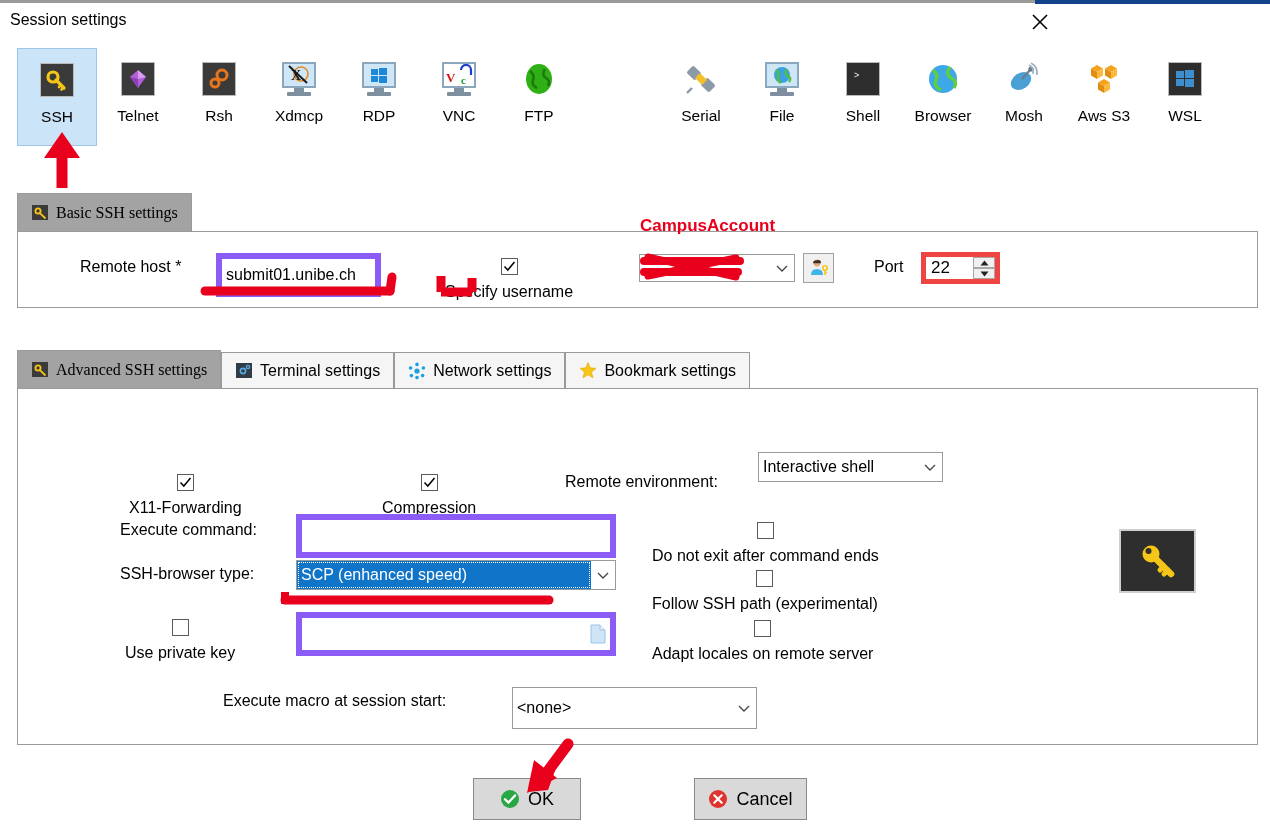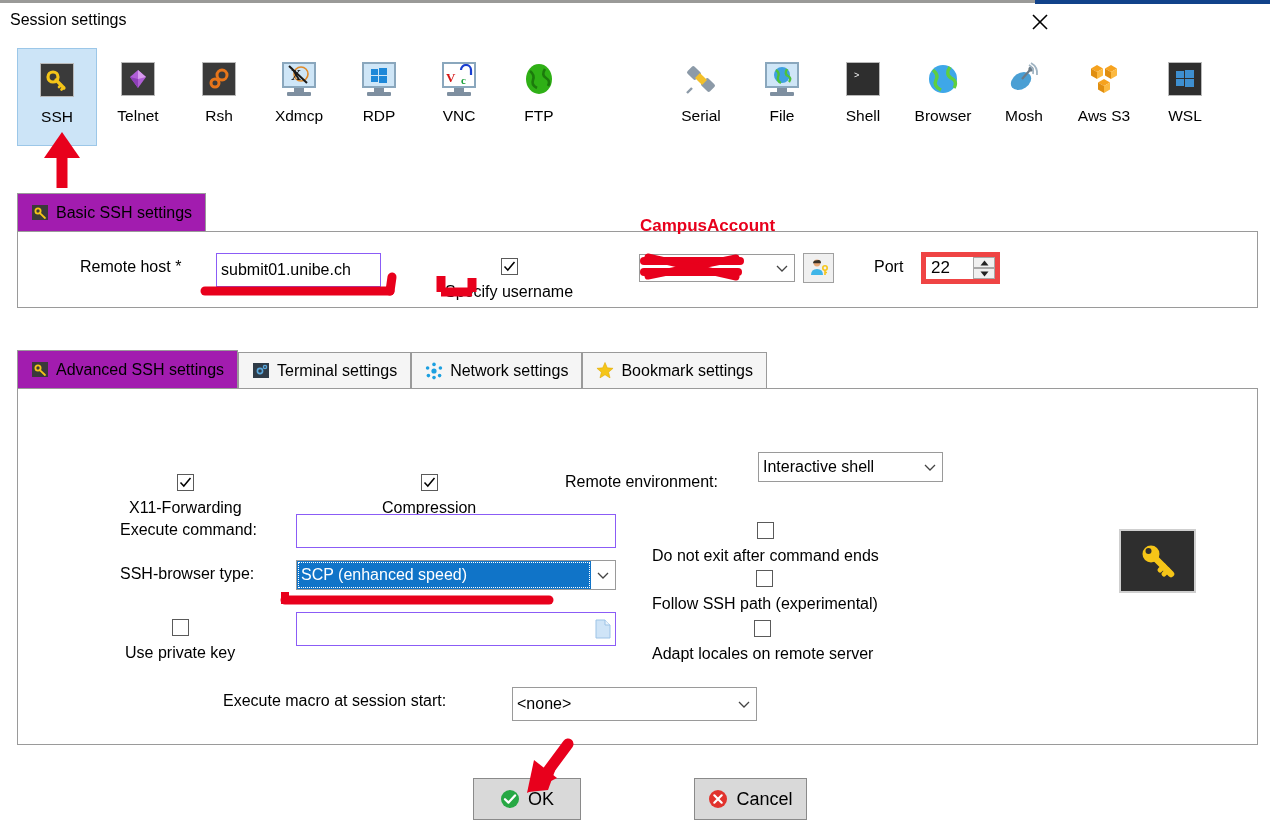--- a/index.html
+++ b/index.html
@@ -134,41 +134,42 @@
     padding: 0 13px;
     background: #f5f5f5;
     border: 1px solid #9a9a9a;
     border-bottom: none;
     font-size: 16px;
     color: #000;
     white-space: nowrap;
     cursor: default;
   }
   .tabitem.active {
-    background: #a21caf;
+    background: #a3a3a3;
     height: 38px;
     position: relative;
     z-index: 3;
+    font-family: Liberation Serif, serif;
   }
   .tabitem .tabicon {
     width: 18px; height: 18px;
     display: flex; align-items: center; justify-content: center;
     flex: 0 0 auto;
   }
 
   
   .lbl {
     position: absolute;
     font-size: 16px;
     color: #000;
     white-space: nowrap;
   }
   .txtbox {
     position: absolute;
-    border: 1px solid #8b5cf6;
+    border: 6px solid #8b5cf6;
     background: #ffffff;
     box-sizing: border-box;
     font-family: "Liberation Sans", sans-serif;
     font-size: 16px;
     color: #000;
     display: flex;
     align-items: center;
     padding: 16px 4px;
     white-space: nowrap;
     overflow: hidden;
@@ -685,21 +686,21 @@
     </svg>
   </span>
 </div>
 
 <div class="chk" style="left:652px; top:620px;">
   <span class="box"></span>
   <span>Adapt locales on remote server</span>
 </div>
 
 <div class="lbl" style="left:223px; top:692px;">Execute macro at session start:</div>
-<div class="combobox" style="left:512px; top:687px; width:245px; height:34px;">
+<div class="combobox" style="left:512px; top:687px; width:245px; height:42px;">
   <span class="cb-text">&lt;none&gt;</span>
   <span class="cb-arrow">
     <svg width="12" height="9" viewBox="0 0 12 9">
         <path d="M1 2 L6 7 L11 2" fill="none" stroke="#444" stroke-width="1.3"></path>
       </svg>
   </span>
 </div>
 
 <div class="key-tile-big" style="left:1119px; top:529px; width:77px; height:64px;">
   <svg width="46" height="46" viewBox="0 0 46 46">

